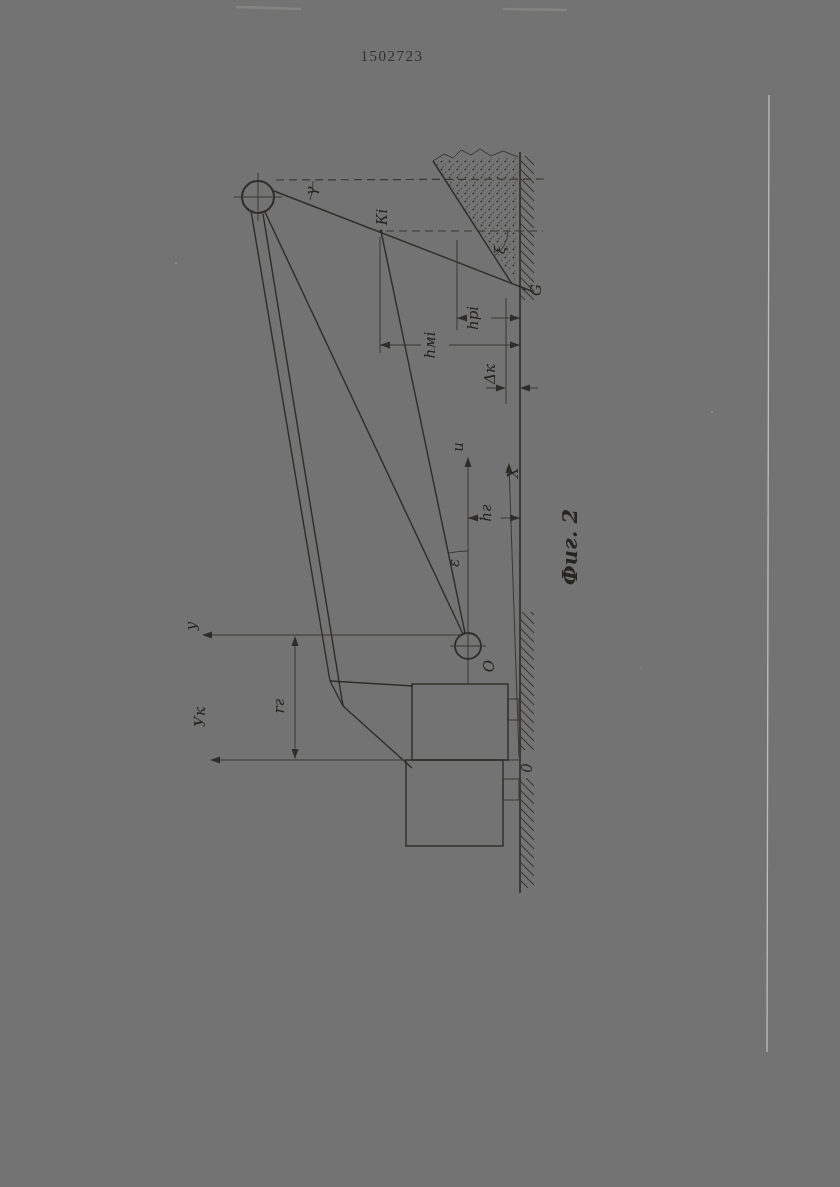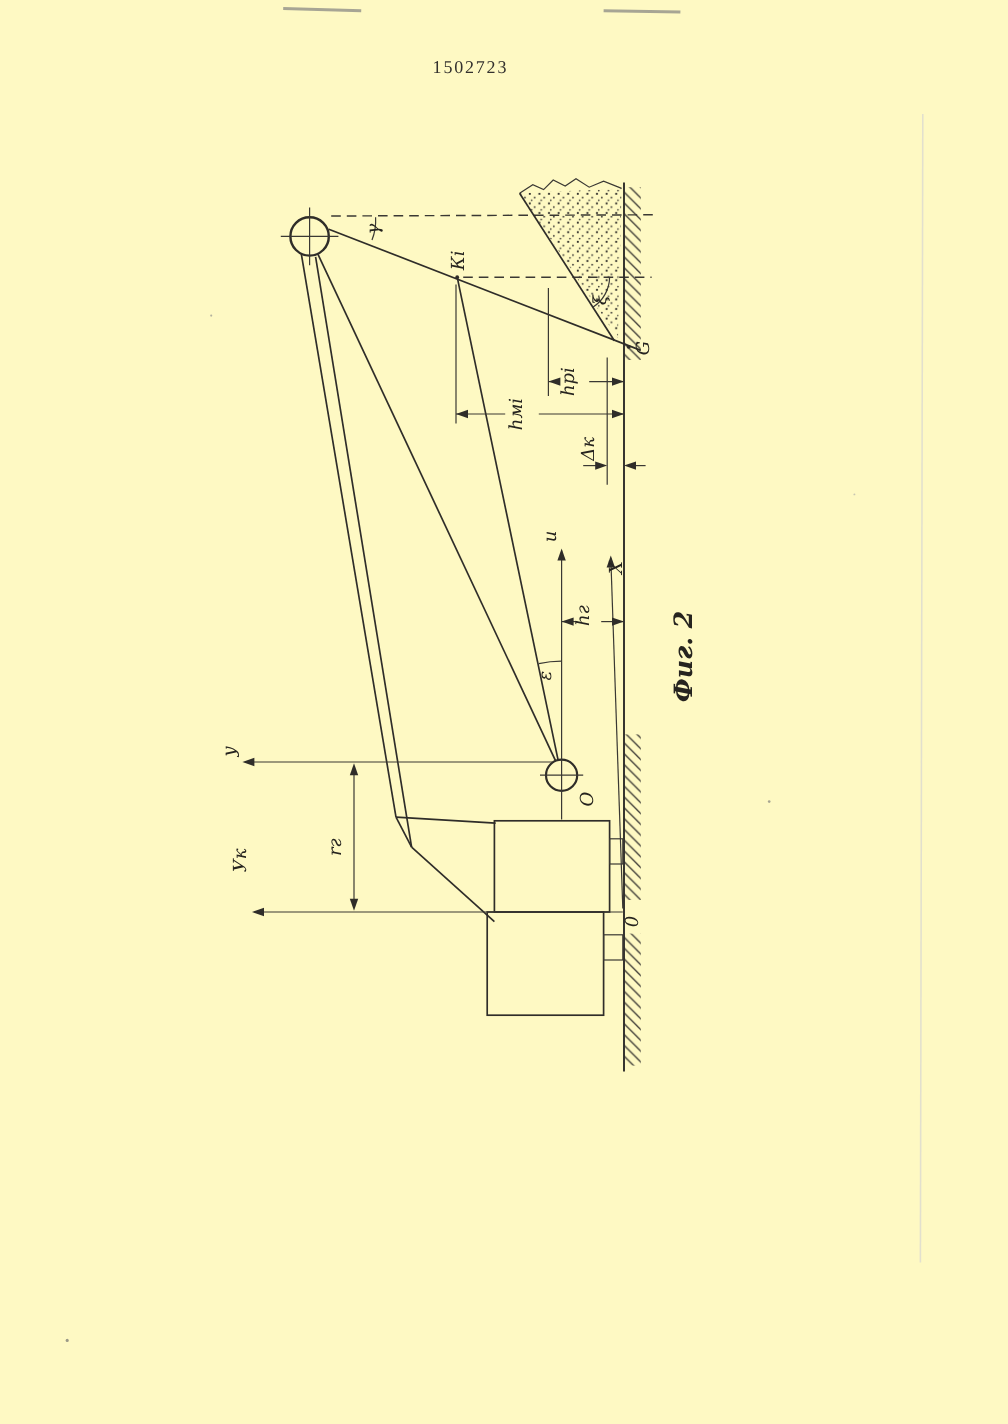--- a/index.html
+++ b/index.html
@@ -1,20 +1,20 @@
 <!DOCTYPE html>
 <html><head>
 <meta charset="utf-8">
 <style>
   html,body{margin:0;padding:0;background:#e7e6e2;}
   .page{
     position:relative;
     width:840px;height:1187px;
     margin:0 auto;
-    background:#fef9c3;
+    background:#737373;
     overflow:hidden;
   }
   svg{display:block;width:840px;height:1187px;}
   svg text{
     font-family:"DejaVu Serif", serif;
     font-style:italic;
     fill:#26241f;
   }
   .lbl{font-size:15px;}
   .cap{font-size:21px;font-weight:bold;}

